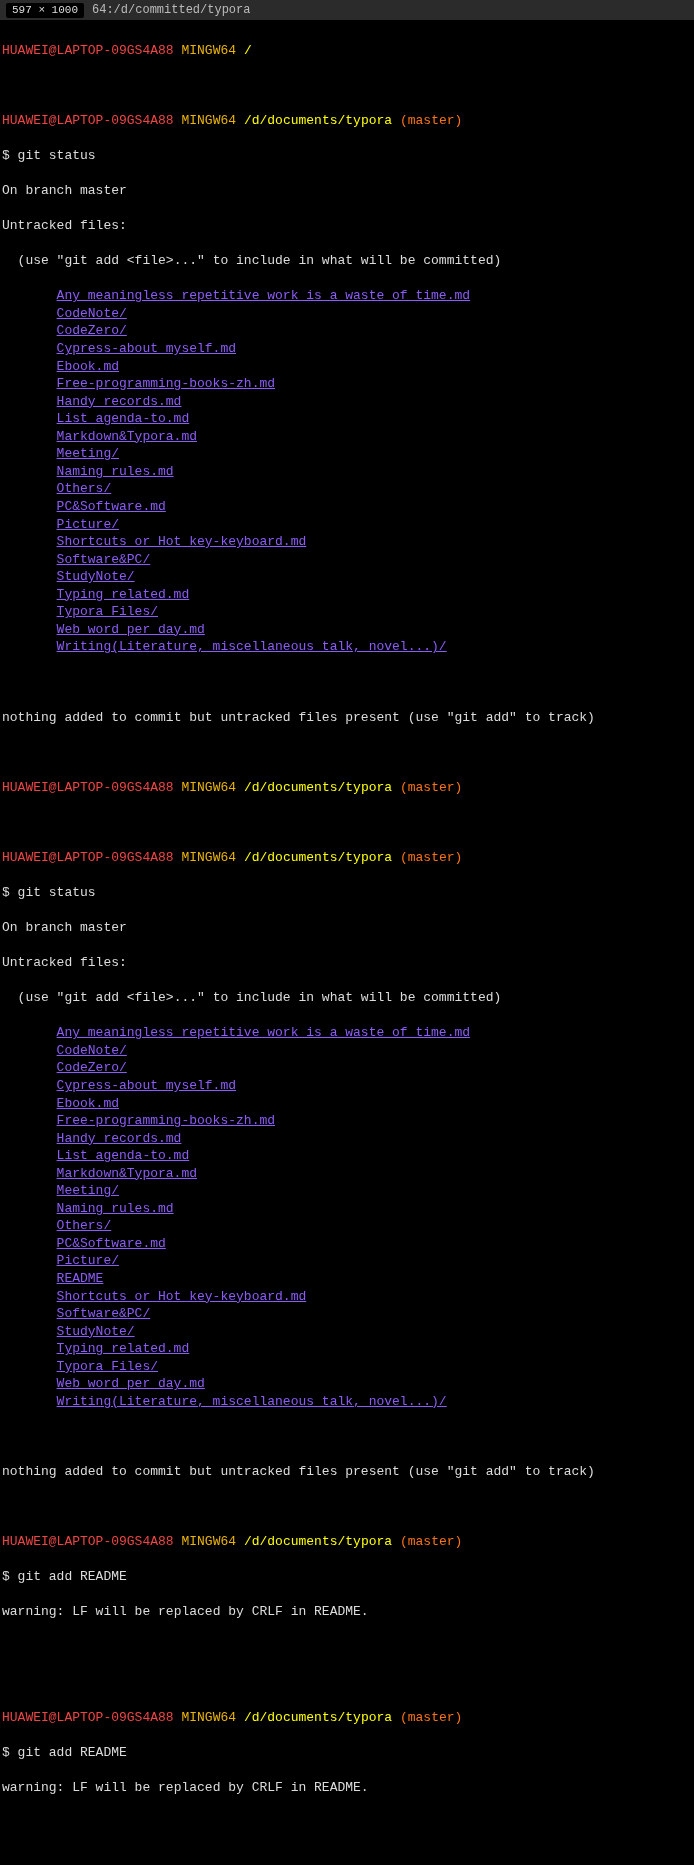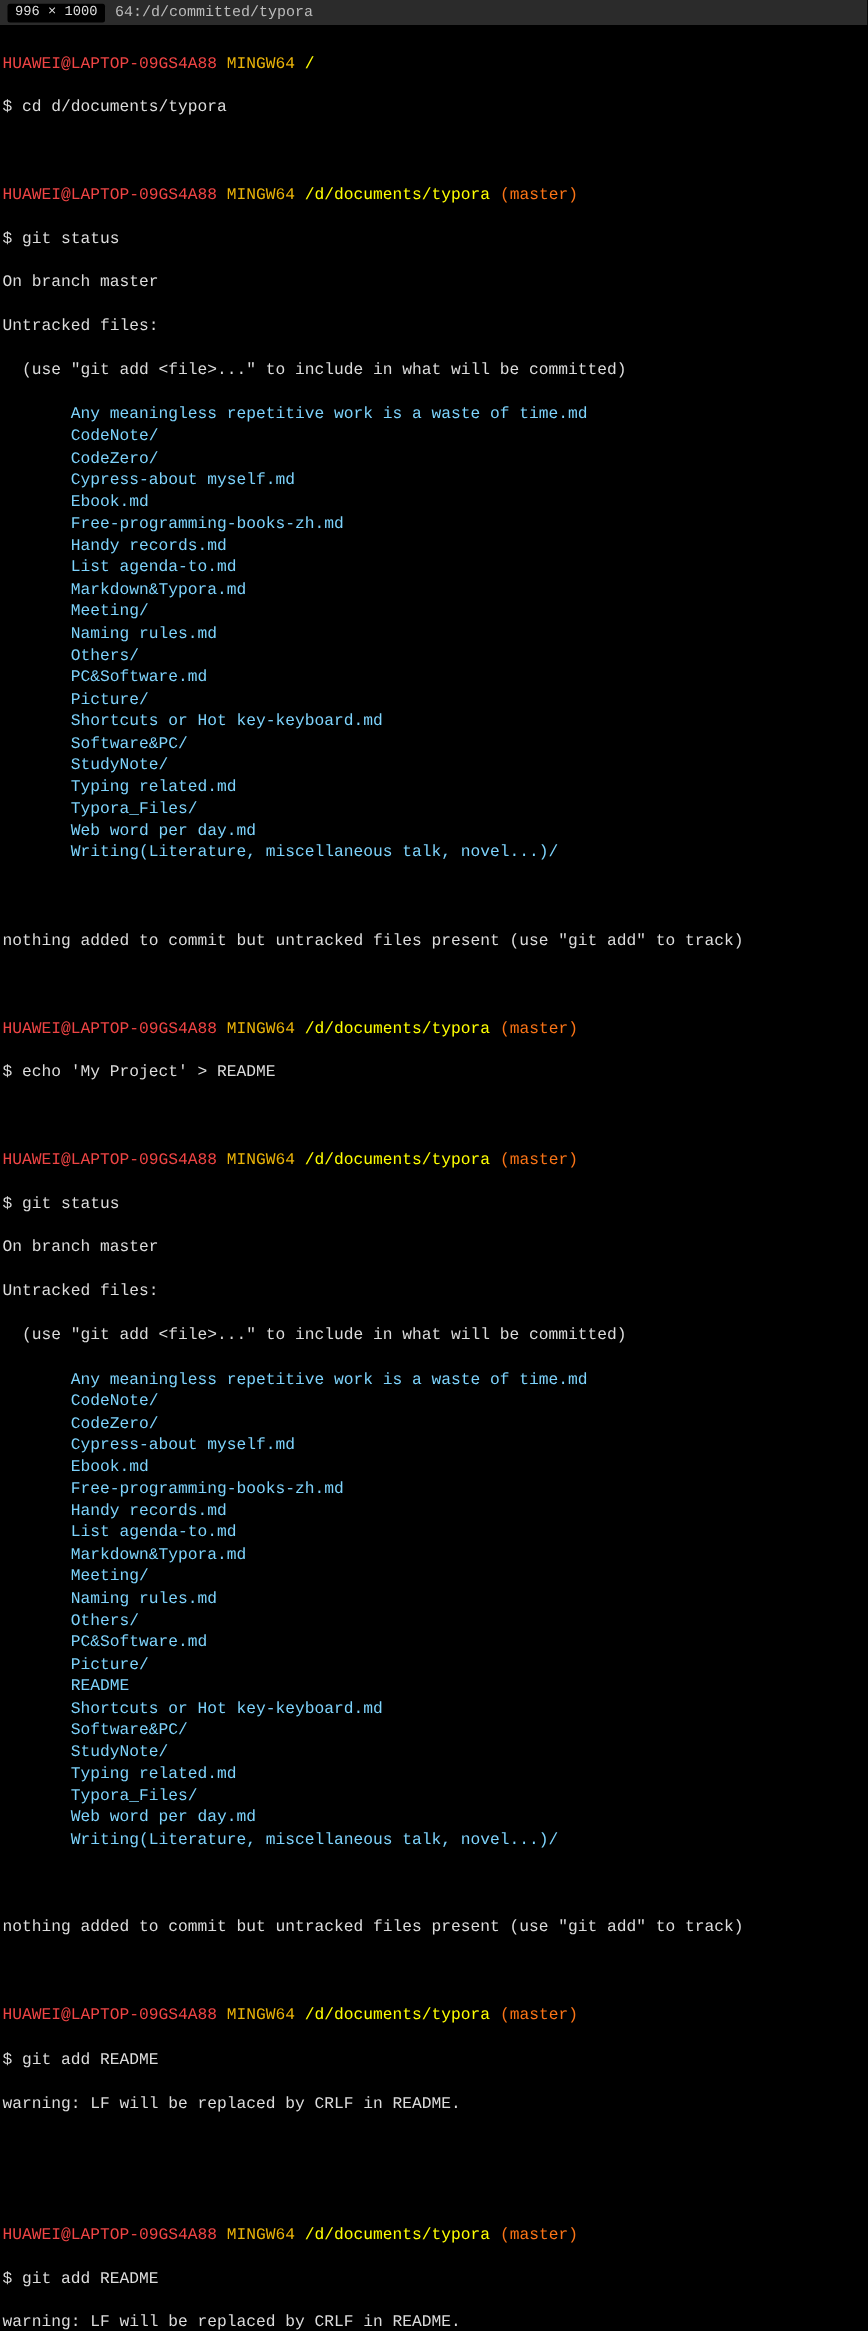--- a/index.html
+++ b/index.html
@@ -30,47 +30,45 @@
   }
   .term {
     padding: 4px 2px 10px 2px;
     white-space: pre;
   }
   .green  { color: #ef4444; }
   .magenta{ color: #eab308; }
   .yellow { color: #ffff00; }
   .cyan   { color: #f97316; }
   .white  { color: #dcdcdc; }
-  .red    { color: #7dd3fc; }
+  .red    { color: #8b5cf6; text-decoration: underline; }
   .indent { padding-left: 7ch; display:block; }
   .line   { display:block; }
 </style>
 </head>
 <body>
 
 <div class="title-bar">
-  <span class="badge">996 × 1000</span>
+  <span class="badge">597 × 1000</span>
   <span>64:/d/committed/typora</span>
 </div>
 
 <div class="term">
 <span class="line"><span class="green">HUAWEI@LAPTOP-09GS4A88</span> <span class="magenta">MINGW64</span> <span class="yellow">/</span></span>
-<span class="line white">$ cd d/documents/typora</span>
 <span class="line"> </span>
 <span class="line"><span class="green">HUAWEI@LAPTOP-09GS4A88</span> <span class="magenta">MINGW64</span> <span class="yellow">/d/documents/typora</span> <span class="cyan">(master)</span></span>
 <span class="line white">$ git status</span>
 <span class="line white">On branch master</span>
 <span class="line white">Untracked files:</span>
 <span class="line white">  (use "git add &lt;file&gt;..." to include in what will be committed)</span>
 <span><span class="line indent red">Any meaningless repetitive work is a waste of time.md</span><span class="line indent red">CodeNote/</span><span class="line indent red">CodeZero/</span><span class="line indent red">Cypress-about myself.md</span><span class="line indent red">Ebook.md</span><span class="line indent red">Free-programming-books-zh.md</span><span class="line indent red">Handy records.md</span><span class="line indent red">List agenda-to.md</span><span class="line indent red">Markdown&amp;Typora.md</span><span class="line indent red">Meeting/</span><span class="line indent red">Naming rules.md</span><span class="line indent red">Others/</span><span class="line indent red">PC&amp;Software.md</span><span class="line indent red">Picture/</span><span class="line indent red">Shortcuts or Hot key-keyboard.md</span><span class="line indent red">Software&amp;PC/</span><span class="line indent red">StudyNote/</span><span class="line indent red">Typing related.md</span><span class="line indent red">Typora_Files/</span><span class="line indent red">Web word per day.md</span><span class="line indent red">Writing(Literature, miscellaneous talk, novel...)/</span></span>
 <span class="line"> </span>
 <span class="line white">nothing added to commit but untracked files present (use "git add" to track)</span>
 <span class="line"> </span>
 <span class="line"><span class="green">HUAWEI@LAPTOP-09GS4A88</span> <span class="magenta">MINGW64</span> <span class="yellow">/d/documents/typora</span> <span class="cyan">(master)</span></span>
-<span class="line white">$ echo 'My Project' &gt; README</span>
 <span class="line"> </span>
 <span class="line"><span class="green">HUAWEI@LAPTOP-09GS4A88</span> <span class="magenta">MINGW64</span> <span class="yellow">/d/documents/typora</span> <span class="cyan">(master)</span></span>
 <span class="line white">$ git status</span>
 <span class="line white">On branch master</span>
 <span class="line white">Untracked files:</span>
 <span class="line white">  (use "git add &lt;file&gt;..." to include in what will be committed)</span>
 <span><span class="line indent red">Any meaningless repetitive work is a waste of time.md</span><span class="line indent red">CodeNote/</span><span class="line indent red">CodeZero/</span><span class="line indent red">Cypress-about myself.md</span><span class="line indent red">Ebook.md</span><span class="line indent red">Free-programming-books-zh.md</span><span class="line indent red">Handy records.md</span><span class="line indent red">List agenda-to.md</span><span class="line indent red">Markdown&amp;Typora.md</span><span class="line indent red">Meeting/</span><span class="line indent red">Naming rules.md</span><span class="line indent red">Others/</span><span class="line indent red">PC&amp;Software.md</span><span class="line indent red">Picture/</span><span class="line indent red">README</span><span class="line indent red">Shortcuts or Hot key-keyboard.md</span><span class="line indent red">Software&amp;PC/</span><span class="line indent red">StudyNote/</span><span class="line indent red">Typing related.md</span><span class="line indent red">Typora_Files/</span><span class="line indent red">Web word per day.md</span><span class="line indent red">Writing(Literature, miscellaneous talk, novel...)/</span></span>
 <span class="line"> </span>
 <span class="line white">nothing added to commit but untracked files present (use "git add" to track)</span>
 <span class="line"> </span>

